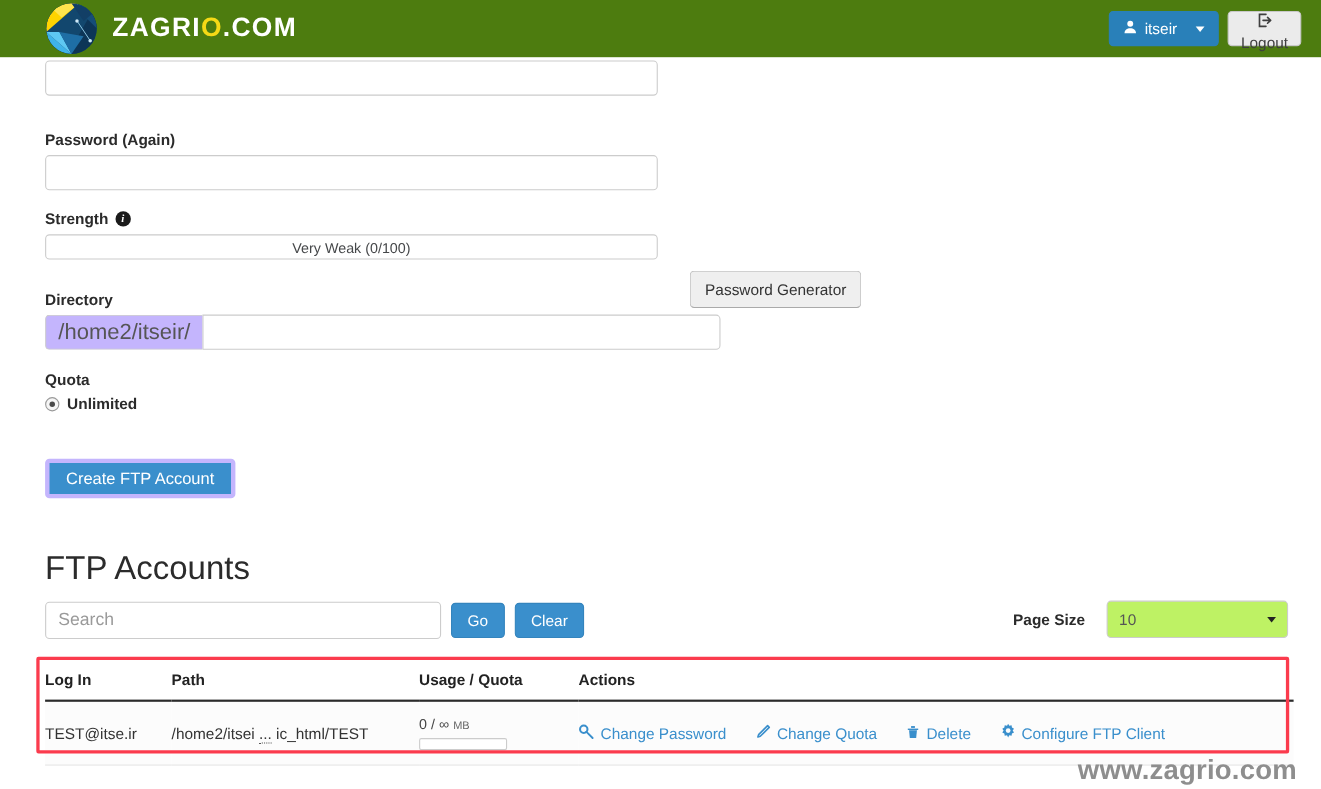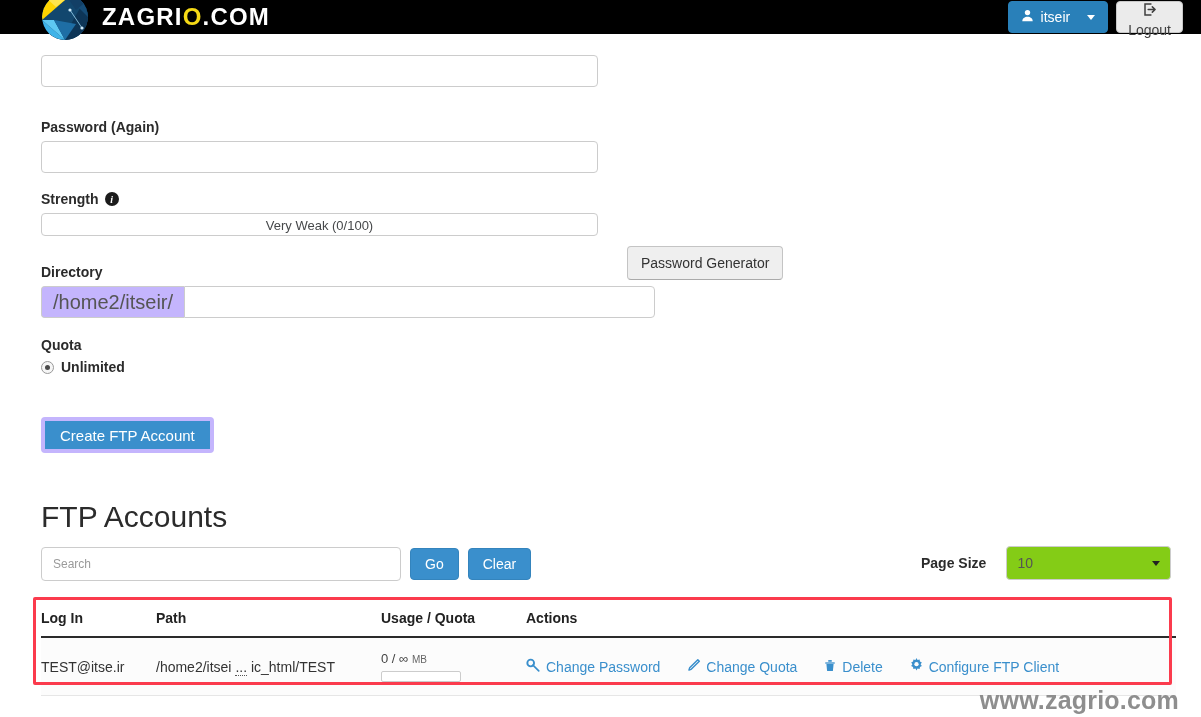--- a/index.html
+++ b/index.html
@@ -7,22 +7,22 @@
     margin: 0; padding: 0;
     width: 1201px; height: 717px;
     background: #fff;
     font-family: "Liberation Sans", sans-serif;
     overflow: hidden;
   }
 
   
   .navbar {
     position: absolute; left: 0; top: 0;
-    width: 1201px; height: 34px;
-    background: #000000;
+    width: 1201px; height: 52px;
+    background: #4d7c0f;
     display: flex; align-items: center;
   }
   .brand {
     display: flex; align-items: center;
     margin-left: 42px; gap: 14px;
   }
   .logo-circle {
     width: 46px; height: 46px; border-radius: 50%;
     position: relative; overflow: hidden;
     background: #123c5e;
@@ -136,35 +136,35 @@
   }
 
   
   .section-title {
     font-size: 30px; color: #2b2b2b; font-weight: normal;
     margin: 0;
   }
   .search-input {
     width: 360px; height: 34px;
     border: 1px solid #ccc; border-radius: 4px;
-    padding: 0 11px; font-size: 12px; outline: none;
+    padding: 0 11px; font-size: 16px; outline: none;
     font-family: "Liberation Sans", sans-serif;
   }
   .search-input::placeholder { color: #9a9a9a; }
   .btn-sm-primary {
     background: #3a8fcc; color: #fff;
     border: 1px solid #3484bd; border-radius: 4px;
     height: 32px; padding: 0 14px;
     font-size: 14px; cursor: pointer;
     font-family: "Liberation Sans", sans-serif;
   }
   .page-size-select {
     width: 165px; height: 34px;
     border: 1px solid #ccc; border-radius: 4px;
-    background: #84cc16; font-size: 14px; color: #555;
+    background: #bef264; font-size: 14px; color: #555;
     padding: 0 10px; position: relative;
     display: flex; align-items: center; cursor: pointer;
   }
   .page-size-select .arrow {
     position: absolute; right: 10px;
     width: 0; height: 0;
     border-left: 4px solid transparent;
     border-right: 4px solid transparent;
     border-top: 5px solid #222;
   }

